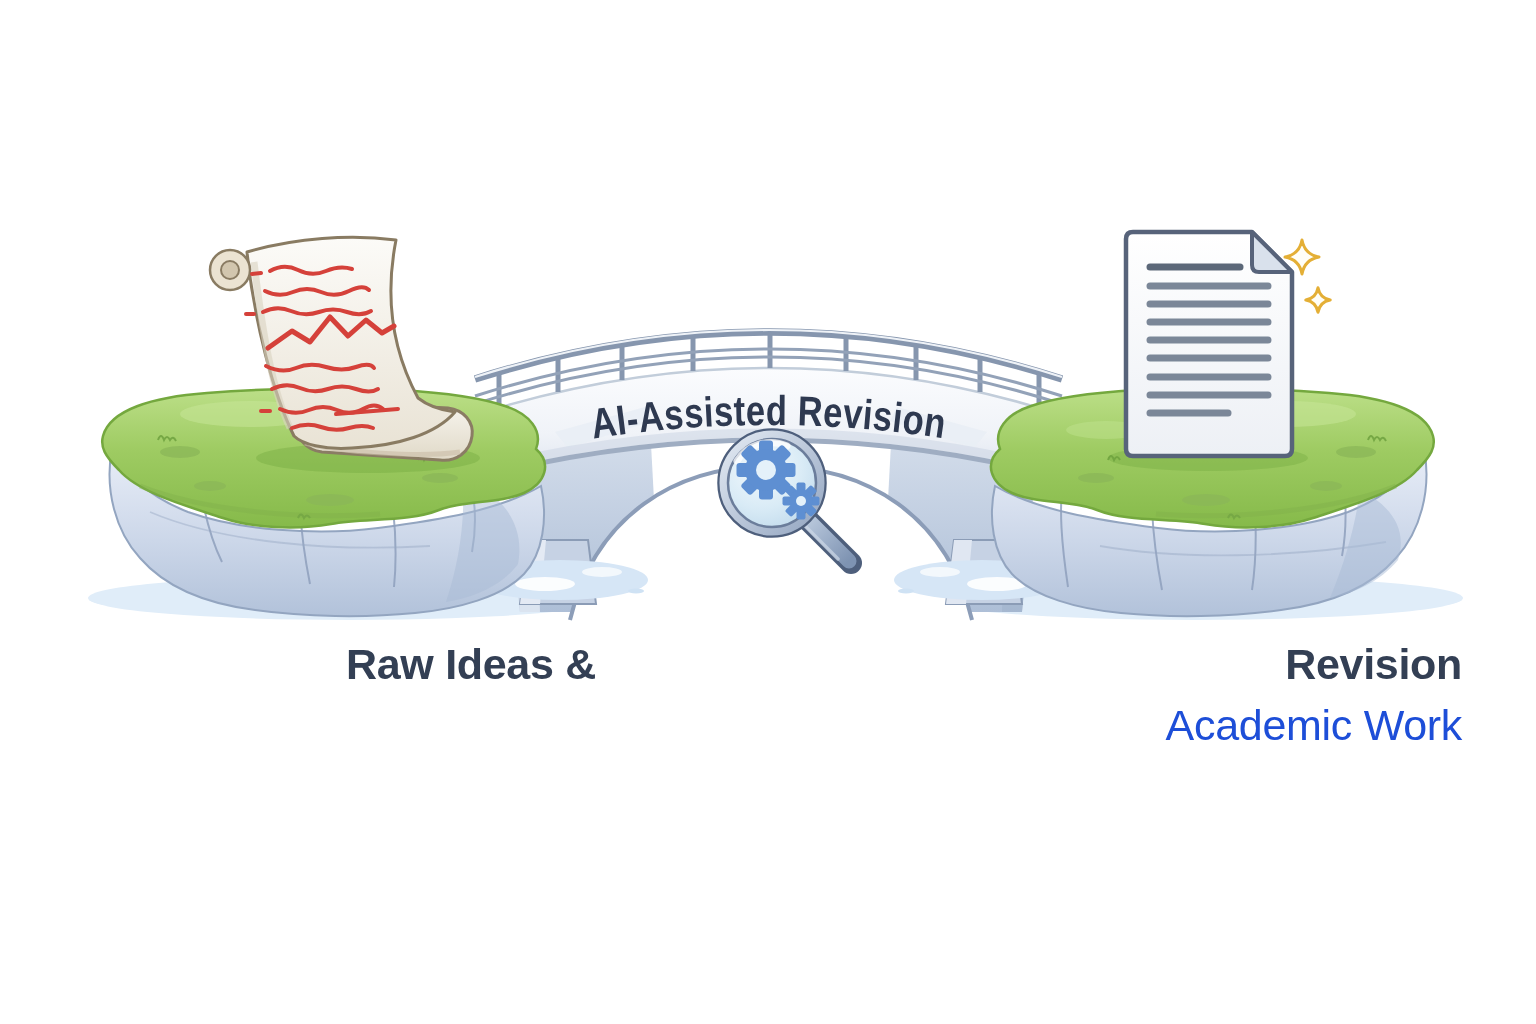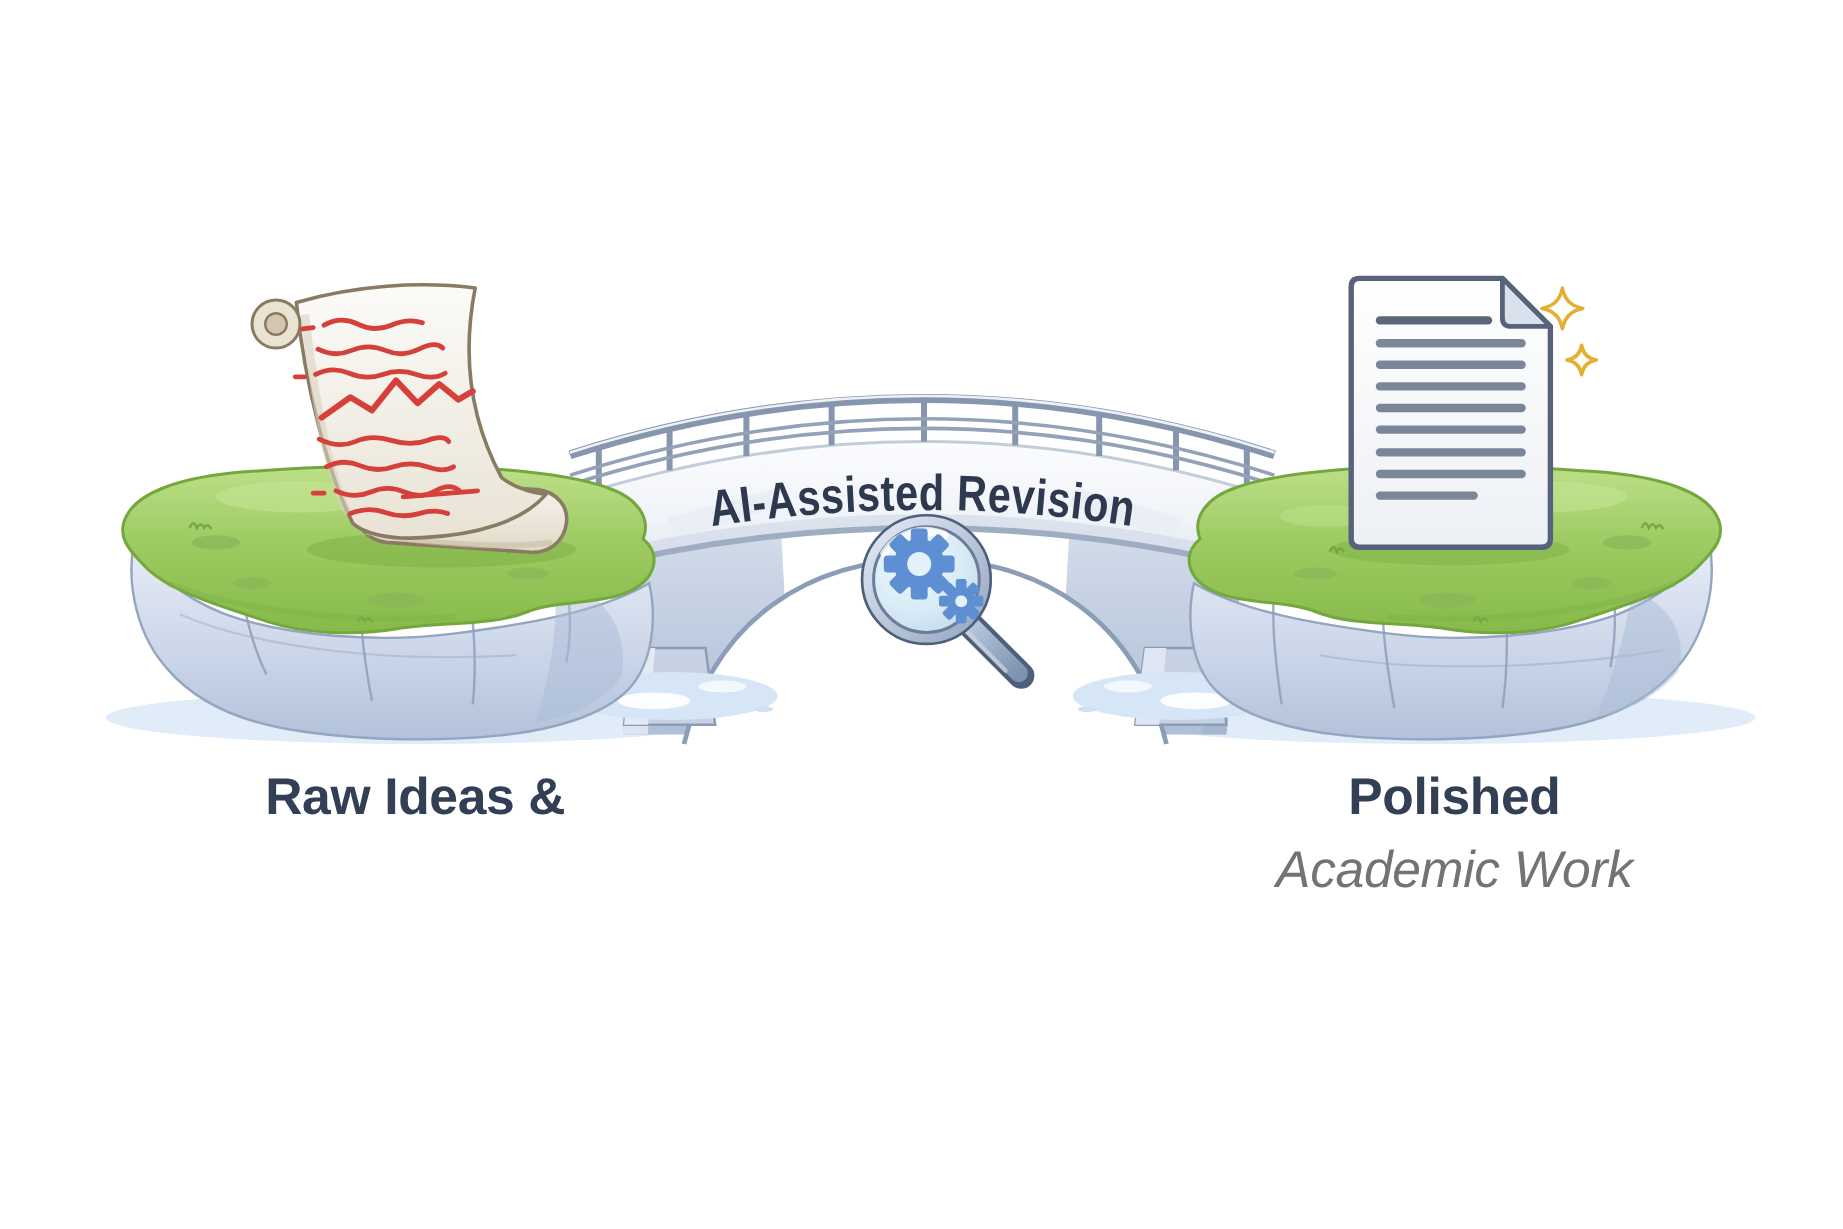--- a/index.html
+++ b/index.html
@@ -2,23 +2,23 @@
 <html><head>
 <meta charset="utf-8">
 <style>
   html,body{margin:0;padding:0;background:#ffffff;}
   .canvas{position:relative;width:1536px;height:1024px;background:#ffffff;overflow:hidden;
           font-family:"Liberation Sans",sans-serif;}
   .canvas svg{position:absolute;left:0;top:0;}
   .caption{position:absolute;top:634px;width:500px;text-align:center;color:#333f54;}
   .caption-left{left:96px;}
   .caption-right{left:962px;}
-  .cap-line{font-size:43px;line-height:61px;letter-spacing:-0.3px;}
+  .cap-line{font-size:43px;line-height:61px;letter-spacing:-0.3px;text-align:right;}
   .cap-bold{font-weight:700;}
-  .cap-regular{font-weight:400;color:#737373;font-style:italic;}
+  .cap-regular{font-weight:400;color:#1d4ed8;}
   .bridge-text{font-family:"Liberation Sans",sans-serif;font-weight:700;font-size:42px;
                fill:#2e3950;letter-spacing:0.5px;}
 </style>
 </head>
 <body>
 
 <div class="canvas">
 <svg width="1536" height="1024" viewBox="0 0 1536 1024" xmlns="http://www.w3.org/2000/svg">
   <defs>
     <linearGradient id="gradGrass" x1="0" y1="0" x2="0" y2="1">
@@ -255,16 +255,16 @@
       <circle r="11.5" fill="#5e8fd2"></circle>
       <circle r="5" fill="#e4f1fa"></circle>
     </g>
   </g>
 </svg>
 
   <div class="caption caption-left">
     <div class="cap-line cap-bold">Raw Ideas &amp;</div>
   </div>
   <div class="caption caption-right">
-    <div class="cap-line cap-bold">Polished</div>
+    <div class="cap-line cap-bold">Revision</div>
     <div class="cap-line cap-regular">Academic Work</div>
   </div>
 </div>
 
 </body></html>

